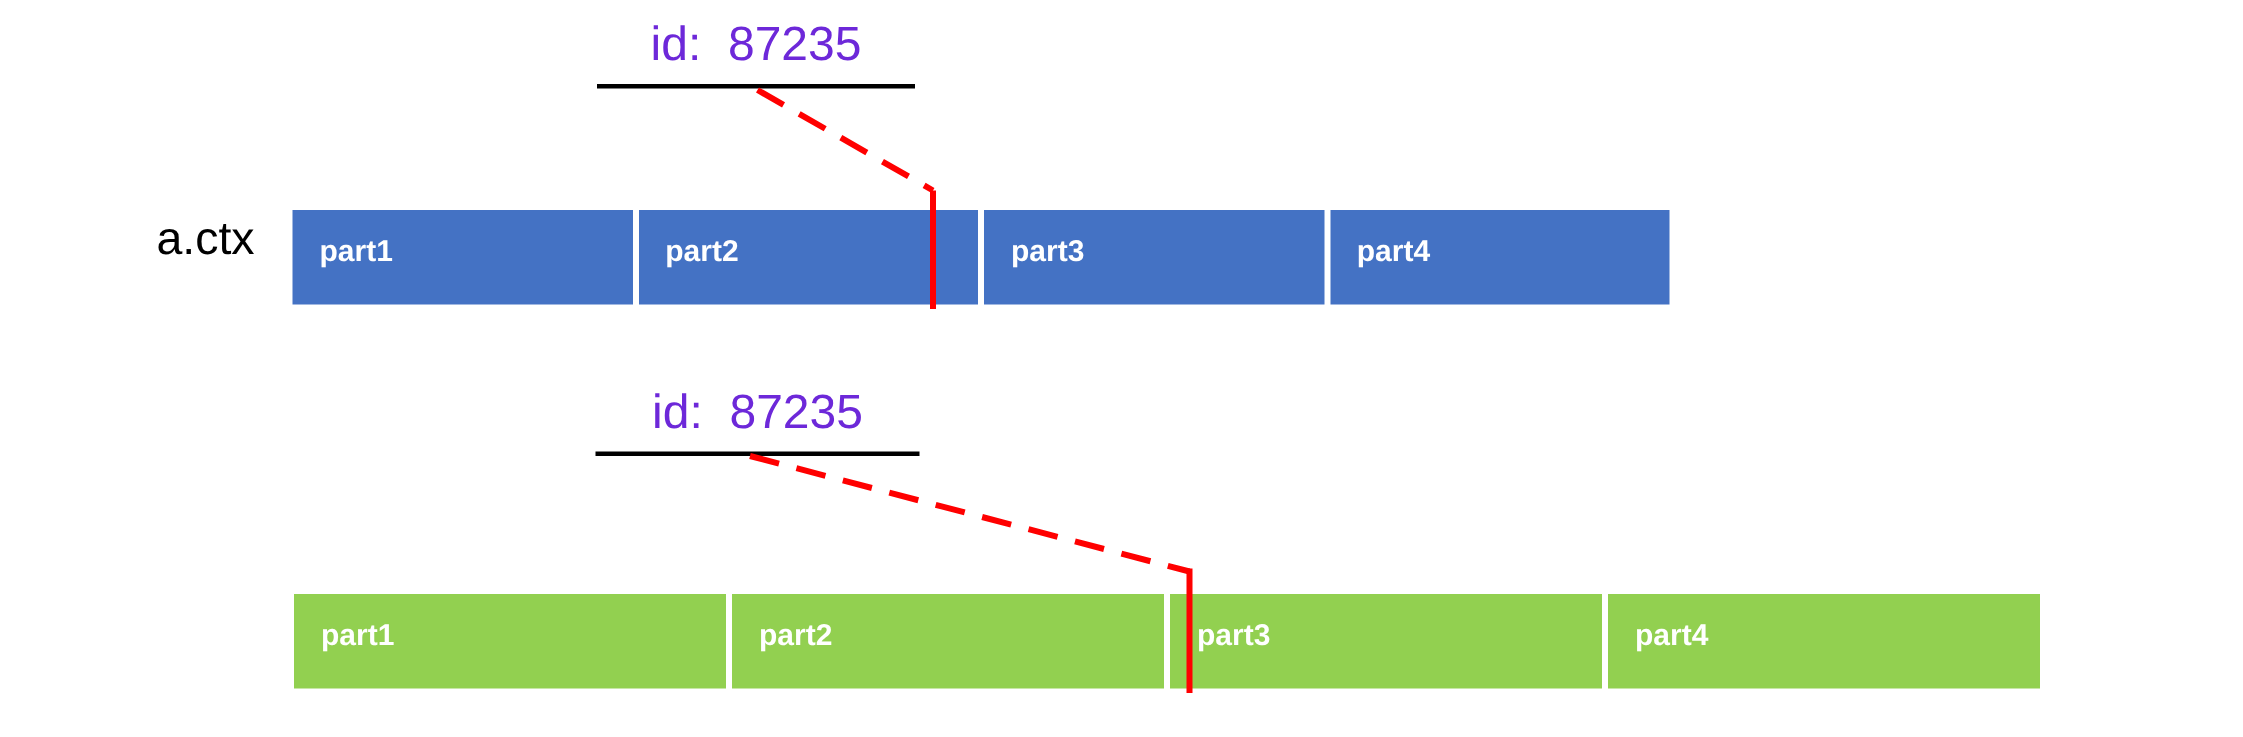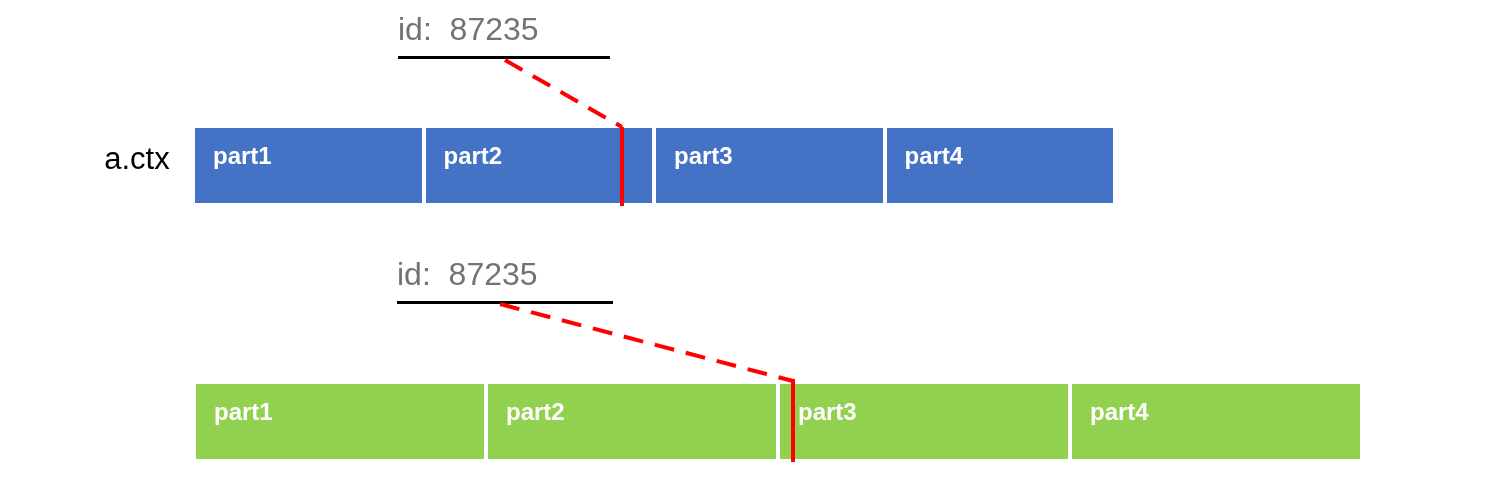--- a/index.html
+++ b/index.html
@@ -9,21 +9,22 @@
     height: 491px;
     background: #ffffff;
     font-family: "Liberation Sans", sans-serif;
     overflow: hidden;
   }
 
   
   .callout-label {
     position: absolute;
     font-size: 32px;
-    color: #737373;
+    color: #6d28d9;
+    text-align: center;
     white-space: pre;
     line-height: 40px;
   }
   .callout-underline {
     position: absolute;
     height: 3px;
     background: #000000;
   }
   #callout-a-label     { left: 398px; top: 9px;   width: 212px; }
   #callout-a-underline { left: 398px; top: 56px;  width: 212px; }
@@ -58,22 +59,23 @@
     height: 75px;
   }
   #bar-a { left: 195px; top: 128px; width: 918px; }
   #bar-b { left: 196px; top: 384px; width: 1164px; }
   .part {
     flex: 1 1 0;
     box-sizing: border-box;
     padding: 14px 0 0 18px;
     color: #ffffff;
     font-weight: bold;
-    font-size: 24px;
+    font-size: 20px;
     line-height: 28px;
+    margin-top: 12px;
   }
   #bar-a .part { background: #4472C4; }
   #bar-b .part { background: #92D050; }
 
   
   .marker {
     position: absolute;
     width: 4px;
     background: #FF0000;
   }

